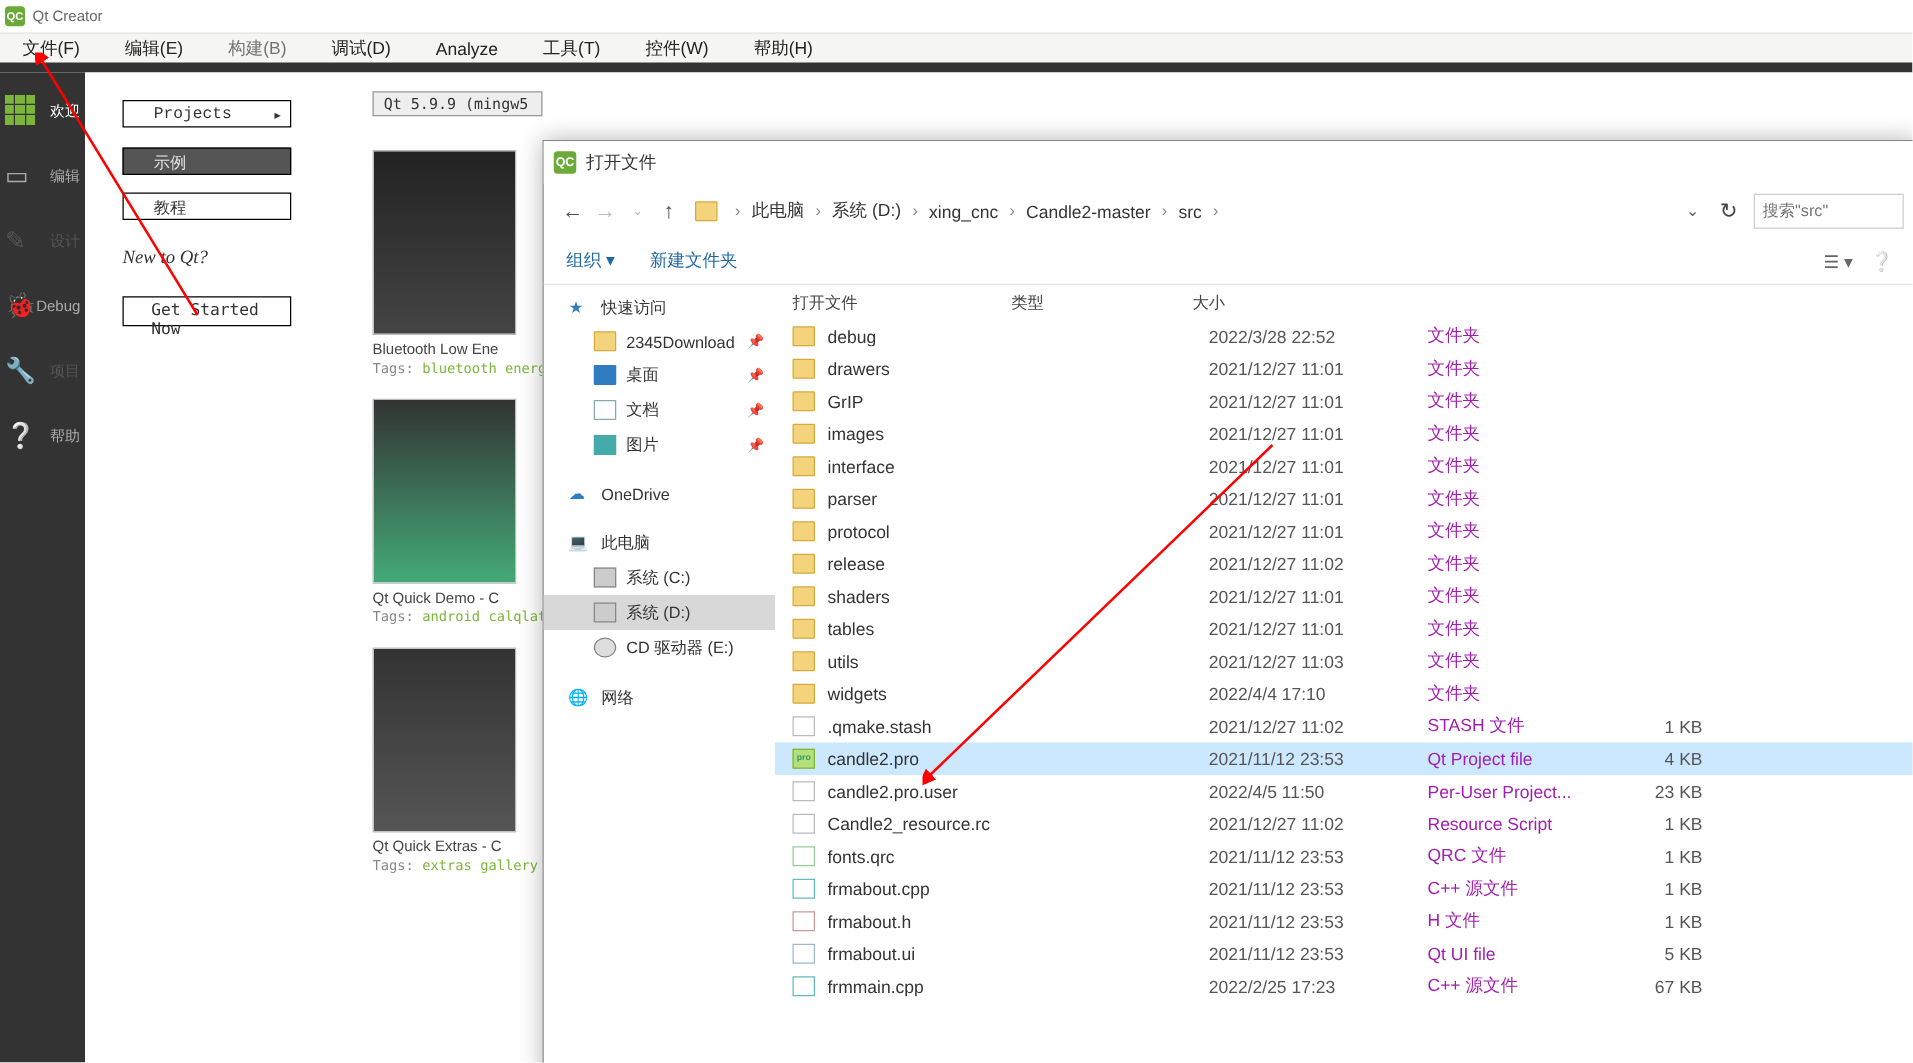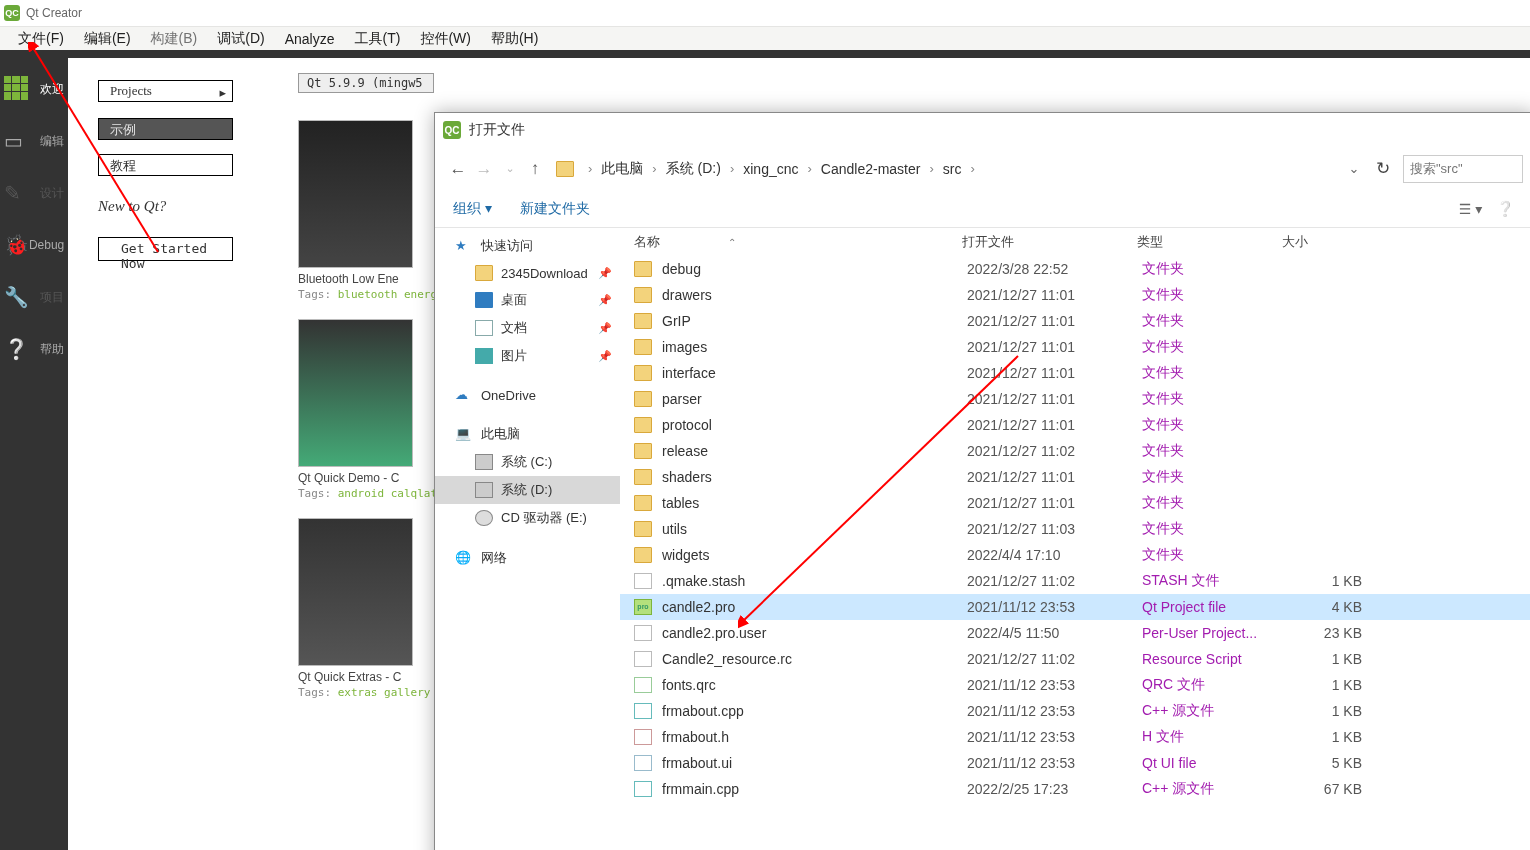--- a/index.html
+++ b/index.html
@@ -2,38 +2,38 @@
 <html><head>
 <meta charset="utf-8">
 <style>
   * { box-sizing: border-box; margin: 0; padding: 0; }
   body { font-family: "Microsoft YaHei", "Segoe UI", sans-serif; font-size: 13px; color: #333; background: #fff; width: 1530px; height: 850px; position: relative; overflow: hidden; }
 
   .titlebar { height: 26px; background: #fff; display: flex; align-items: center; padding-left: 4px; }
   .titlebar .logo { width: 16px; height: 16px; background: #6ba939; border-radius: 3px; margin-right: 6px; display: inline-flex; align-items: center; justify-content: center; color: #fff; font-size: 9px; font-weight: bold; }
   .titlebar .title { color: #666; font-size: 12px; }
 
-  .menubar { height: 24px; background: #f5f5f3; display: flex; align-items: center; padding-left: 8px; border-top: 1px solid #e5e5e3; }
+  .menubar { height: 24px; background: #f5f5f3; display: flex; align-items: center; padding-left: 8px; border-top: 1px solid #e5e5e3; gap: 16px; }
   .menubar .item { padding: 0 10px; font-size: 14px; color: #222; cursor: default; }
   .menubar .item.disabled { color: #737373; }
 
   .strip { height: 8px; background: #333; }
 
   .body { display: flex; height: calc(100% - 58px); }
 
   .rail { width: 68px; background: #333; display: flex; flex-direction: column; align-items: center; padding-top: 6px; }
   .rail .btn { width: 60px; height: 50px; display: flex; flex-direction: row; align-items: center; justify-content: space-between; color: #aaa; font-size: 12px; cursor: pointer; margin-bottom: 2px; }
   .rail .btn.active { color: #fff; }
   .rail .btn .ic { font-size: 20px; margin-bottom: 1px; }
   .rail .btn .grid { width: 24px; height: 24px; display: grid; grid-template-columns: repeat(3,1fr); grid-template-rows: repeat(3,1fr); gap: 1px; margin-bottom: 3px; }
   .rail .btn .grid i { background: #7db53b; }
   .rail .btn.disabled { color: #555; }
 
   .welcome { flex: 0 0 200px; padding: 22px 20px 0 30px; background: #fff; }
-  .navbtn { width: 135px; height: 22px; border: 1px solid #000; background: #fff; margin-bottom: 14px; padding: 2px 11px; font-size: 13px; font-family: Liberation Serif, serif; cursor: pointer; position: relative; }
+  .navbtn { width: 135px; height: 22px; border: 1px solid #000; background: #fff; margin-bottom: 14px; padding: 2px 24px; font-size: 13px; font-family: Liberation Mono, monospace; cursor: pointer; position: relative; }
   .navbtn.dark { background: #555; color: #e5e5e5; margin-top: 16px; }
   .navbtn .caret { position: absolute; right: 6px; top: 4px; }
   .newqt { font-family: Georgia, serif; font-style: italic; font-size: 15px; margin: 22px 0 8px; }
   .newqt-desc { font-size: 11px; color: #555; line-height: 1.35; font-family: Consolas, monospace; }
   .getstarted { width: 135px; height: 24px; border: 1px solid #000; background: #fff; margin-top: 22px; padding: 3px 22px; font-size: 13px; font-family: Consolas, monospace; cursor: pointer; }
 
   .examples { flex: 1; padding: 15px 0 0 30px; background: #fff; }
   .kit { display: inline-block; border: 1px solid #999; background: #eee; padding: 2px 10px 2px 8px; font-family: Consolas, monospace; font-size: 12px; white-space: nowrap; overflow: hidden; }
   .cards { margin-top: 24px; }
   .card { border: 1px solid #bbb; width: 115px; height: 148px; background: #fff; margin-bottom: 4px; overflow: hidden; }
@@ -293,21 +293,20 @@
           <span>CD 驱动器 (E:)</span>
         </div>
         <div style="height: 12px;"></div>
         <div class="grp">
           <span class="ic net">🌐</span>
           <span>网络</span>
         </div>
       </div>
     <div class="list">
       <div class="hdr">
-        <span class="col" style="width:328px"><span>名称</span><span class="sort" style="position:relative; left:68px;">⌃</span></span>
         <span class="col" style="width:175px">打开文件</span>
         <span class="col" style="width:145px">类型</span>
         <span class="col" style="width:75px">大小</span>
       </div>
       <div id="dlg-rows">
           <div class="row">
             <span class="fico folder"></span>
             <span class="col-name">debug</span>
             <span class="col-date">2022/3/28 22:52</span>
             <span class="col-type">文件夹</span>

